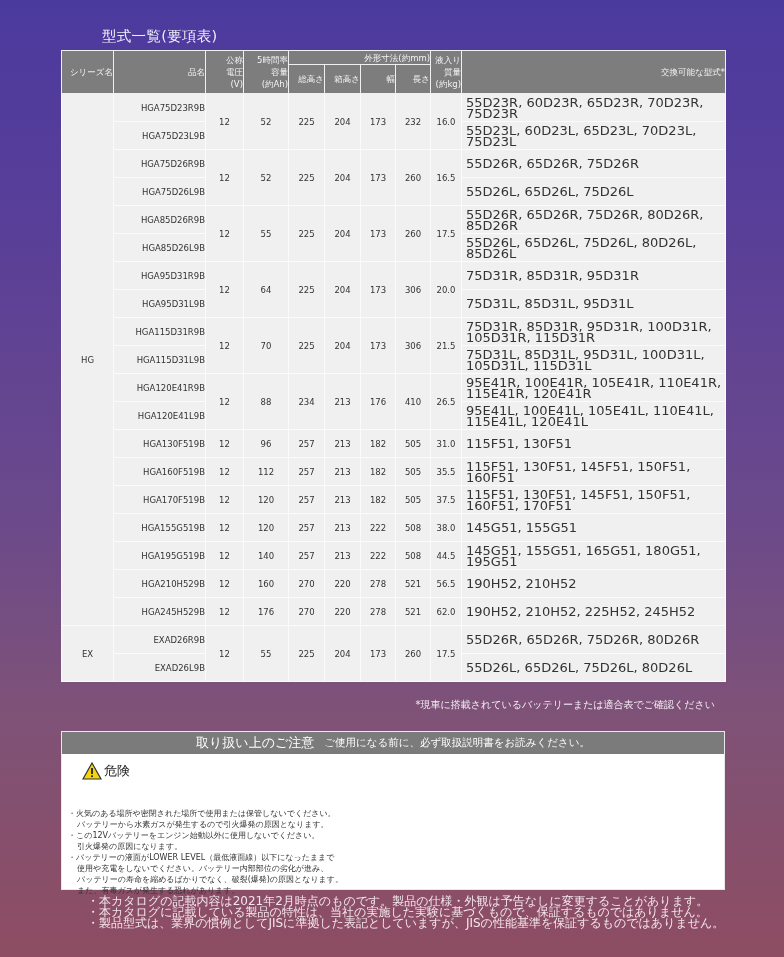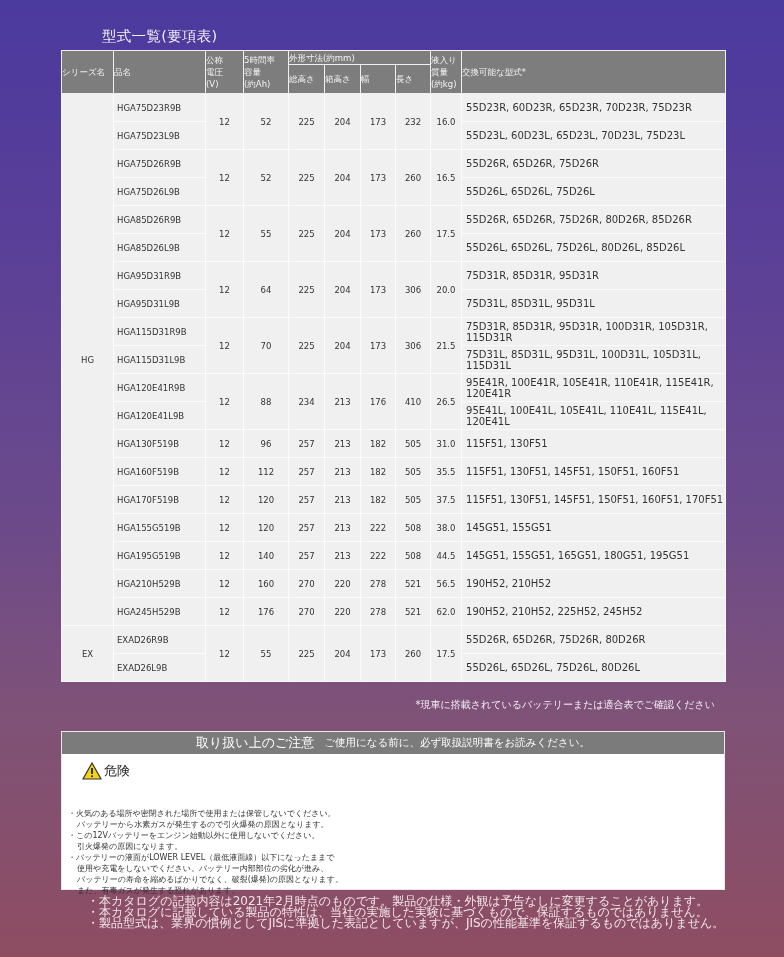--- a/index.html
+++ b/index.html
@@ -14,30 +14,30 @@
     position: absolute; left: 70px; top: 27px;
     font-size: 14.5px; color: #f0eef8; letter-spacing: 0.3px; margin-left: 32px;
   }
   table.spec {
     position: absolute; left: 61px; top: 50px; width: 664px;
     border-collapse: collapse; table-layout: fixed;
     font-size: 9px;
   }
   table.spec th {
     background: #7d7d7d; color: #f3f3f3; font-weight: normal;
-    border: 1.5px solid #f0f0f0; text-align: left; line-height: 12px;
+    border: 1.5px solid #f0f0f0; text-align: right; line-height: 12px;
     font-size: 8.5px; padding: 0;
   }
   table.spec td {
     background: #f0f0f0; border: 1.5px solid #fbfbfb;
     color: #333; text-align: center; padding: 0; height: 28px;
     font-size: 8.5px;
   }
-  table.spec td.name { text-align: left; padding-left: 3px; }
-  table.spec td.compat { text-align: left; padding-left: 4px; line-height: 11px; font-size: 10px; }
+  table.spec td.name { text-align: right; padding-left: 3px; }
+  table.spec td.compat { text-align: left; padding-left: 4px; line-height: 11px; font-size: 13px; }
   table.spec td.series { background: #f0f0f0; }
   .footnote {
     position: absolute; right: 69px; top: 698px;
     font-size: 10px; color: #f5eef5;
   }
   .caution-box {
     position: absolute; left: 61px; top: 731px; width: 664px; height: 159px;
     background: #fff; border: 1.5px solid #e8e8e8;
   }
   .caution-header {

